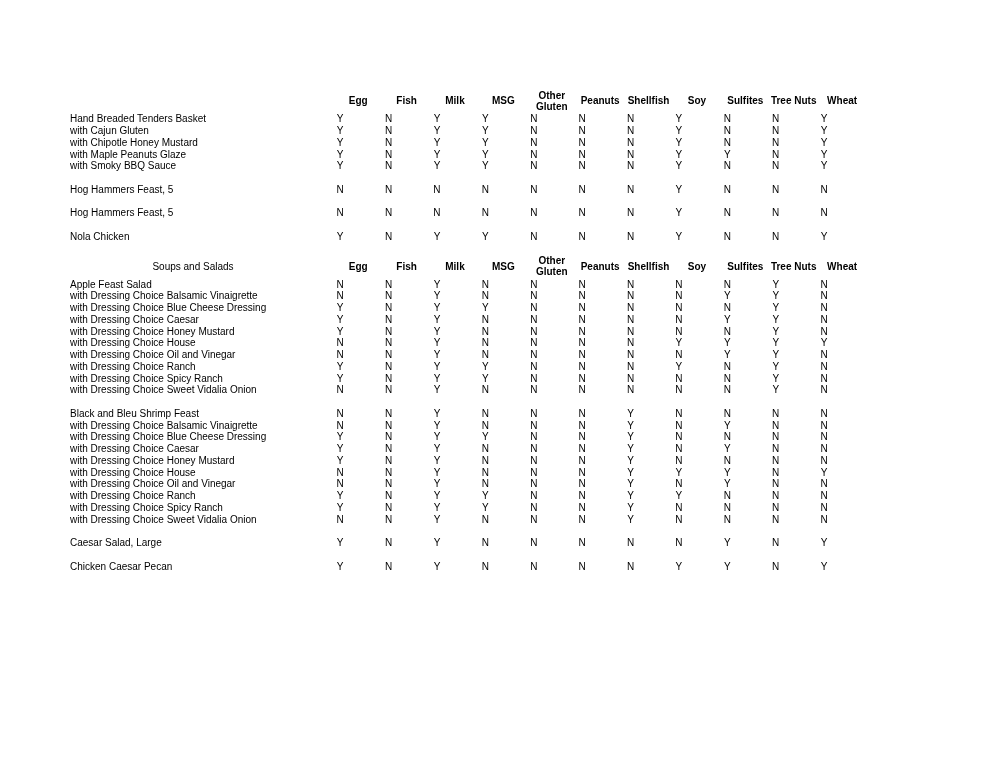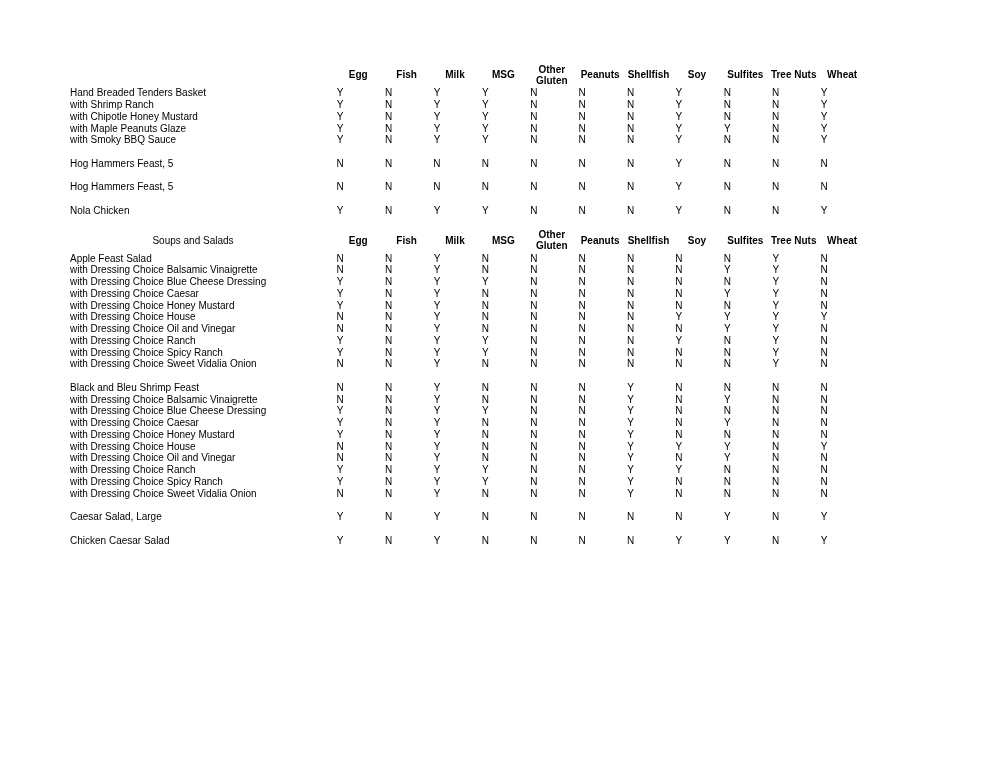--- a/index.html
+++ b/index.html
@@ -9,21 +9,21 @@
     font-family: "Liberation Sans", sans-serif;
     color: #000000;
   }
   .page {
     position: relative;
     width: 860px;
     height: 773px;
     background: #ffffff;
     overflow: hidden;
     box-sizing: border-box;
-    padding-top: 64px;
+    padding-top: 90px;
   }
   .section {
     margin-left: 70px;
   }
   .section + .section {
     margin-top: 13px;
   }
   .row {
     display: flex;
     align-items: center;
@@ -88,21 +88,21 @@
           <div class="cell data-cell">Y</div>
           <div class="cell data-cell">N</div>
           <div class="cell data-cell">N</div>
           <div class="cell data-cell">N</div>
           <div class="cell data-cell">Y</div>
           <div class="cell data-cell">N</div>
           <div class="cell data-cell">N</div>
           <div class="cell data-cell">Y</div>
         </div>
         <div class="row data-row">
-          <div class="cell label-cell">with Shrimp Ranch</div>
+          <div class="cell label-cell">with Cajun Gluten</div>
           <div class="cell data-cell">Y</div>
           <div class="cell data-cell">N</div>
           <div class="cell data-cell">Y</div>
           <div class="cell data-cell">Y</div>
           <div class="cell data-cell">N</div>
           <div class="cell data-cell">N</div>
           <div class="cell data-cell">N</div>
           <div class="cell data-cell">Y</div>
           <div class="cell data-cell">N</div>
           <div class="cell data-cell">N</div>
@@ -581,21 +581,21 @@
           <div class="cell data-cell"></div>
           <div class="cell data-cell"></div>
           <div class="cell data-cell"></div>
           <div class="cell data-cell"></div>
           <div class="cell data-cell"></div>
           <div class="cell data-cell"></div>
           <div class="cell data-cell"></div>
           <div class="cell data-cell"></div>
         </div>
         <div class="row data-row">
-          <div class="cell label-cell">Chicken Caesar Salad</div>
+          <div class="cell label-cell">Chicken Caesar Pecan</div>
           <div class="cell data-cell">Y</div>
           <div class="cell data-cell">N</div>
           <div class="cell data-cell">Y</div>
           <div class="cell data-cell">N</div>
           <div class="cell data-cell">N</div>
           <div class="cell data-cell">N</div>
           <div class="cell data-cell">N</div>
           <div class="cell data-cell">Y</div>
           <div class="cell data-cell">Y</div>
           <div class="cell data-cell">N</div>

